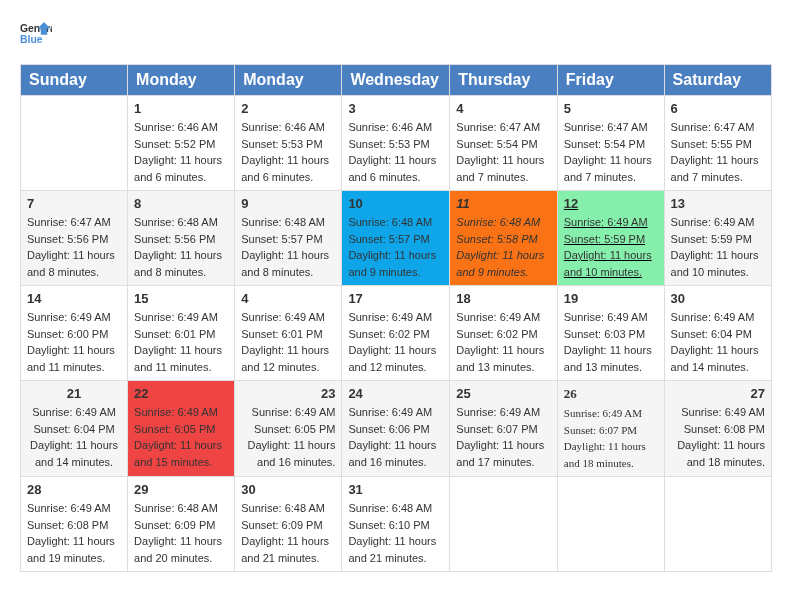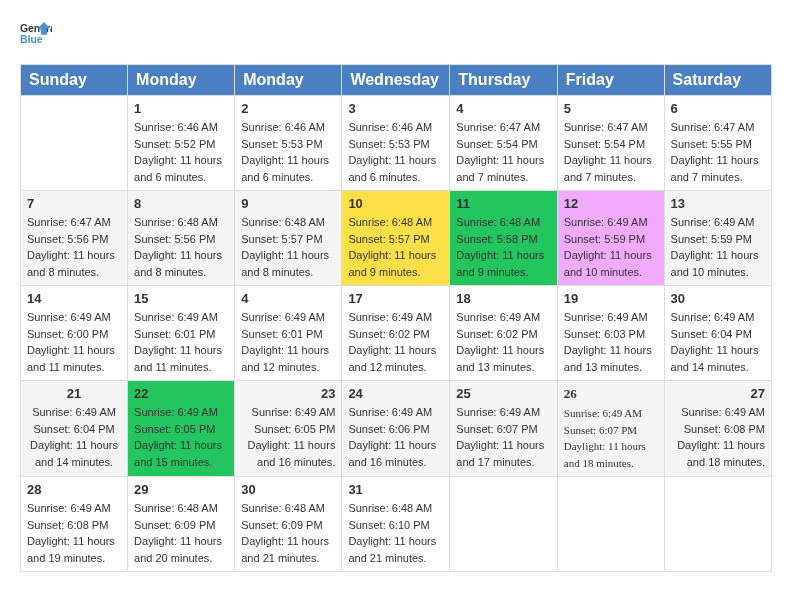--- a/index.html
+++ b/index.html
@@ -137,29 +137,29 @@
           <div class="day-info">Sunrise: 6:47 AM<br>Sunset: 5:56 PM<br>Daylight: 11 hours and 8 minutes.</div>
         </td>
         <td style="background: rgb(245, 245, 245);">
           <div class="day-num">8</div>
           <div class="day-info">Sunrise: 6:48 AM<br>Sunset: 5:56 PM<br>Daylight: 11 hours and 8 minutes.</div>
         </td>
         <td style="background: rgb(245, 245, 245);">
           <div class="day-num">9</div>
           <div class="day-info">Sunrise: 6:48 AM<br>Sunset: 5:57 PM<br>Daylight: 11 hours and 8 minutes.</div>
         </td>
-        <td style="background: #fde047;">
+        <td style="background: #0ea5e9;">
           <div class="day-num">10</div>
           <div class="day-info">Sunrise: 6:48 AM<br>Sunset: 5:57 PM<br>Daylight: 11 hours and 9 minutes.</div>
         </td>
-        <td style="background: #22c55e;">
+        <td style="background: #f97316; font-style: italic;">
           <div class="day-num">11</div>
           <div class="day-info">Sunrise: 6:48 AM<br>Sunset: 5:58 PM<br>Daylight: 11 hours and 9 minutes.</div>
         </td>
-        <td style="background: #f0abfc;">
+        <td style="background: #86efac; text-decoration: underline;">
           <div class="day-num">12</div>
           <div class="day-info">Sunrise: 6:49 AM<br>Sunset: 5:59 PM<br>Daylight: 11 hours and 10 minutes.</div>
         </td>
         <td style="background: rgb(245, 245, 245);">
           <div class="day-num">13</div>
           <div class="day-info">Sunrise: 6:49 AM<br>Sunset: 5:59 PM<br>Daylight: 11 hours and 10 minutes.</div>
         </td>
       </tr>
       <tr>
         <td>
@@ -189,21 +189,21 @@
         <td>
           <div class="day-num">30</div>
           <div class="day-info">Sunrise: 6:49 AM<br>Sunset: 6:04 PM<br>Daylight: 11 hours and 14 minutes.</div>
         </td>
       </tr>
       <tr>
         <td style="background: rgb(245, 245, 245); text-align: center;">
           <div class="day-num">21</div>
           <div class="day-info">Sunrise: 6:49 AM<br>Sunset: 6:04 PM<br>Daylight: 11 hours and 14 minutes.</div>
         </td>
-        <td style="background: #22c55e;">
+        <td style="background: #ef4444;">
           <div class="day-num">22</div>
           <div class="day-info">Sunrise: 6:49 AM<br>Sunset: 6:05 PM<br>Daylight: 11 hours and 15 minutes.</div>
         </td>
         <td style="background: rgb(245, 245, 245); text-align: right;">
           <div class="day-num">23</div>
           <div class="day-info">Sunrise: 6:49 AM<br>Sunset: 6:05 PM<br>Daylight: 11 hours and 16 minutes.</div>
         </td>
         <td style="background: rgb(245, 245, 245); margin-left: 24px;">
           <div class="day-num">24</div>
           <div class="day-info">Sunrise: 6:49 AM<br>Sunset: 6:06 PM<br>Daylight: 11 hours and 16 minutes.</div>

